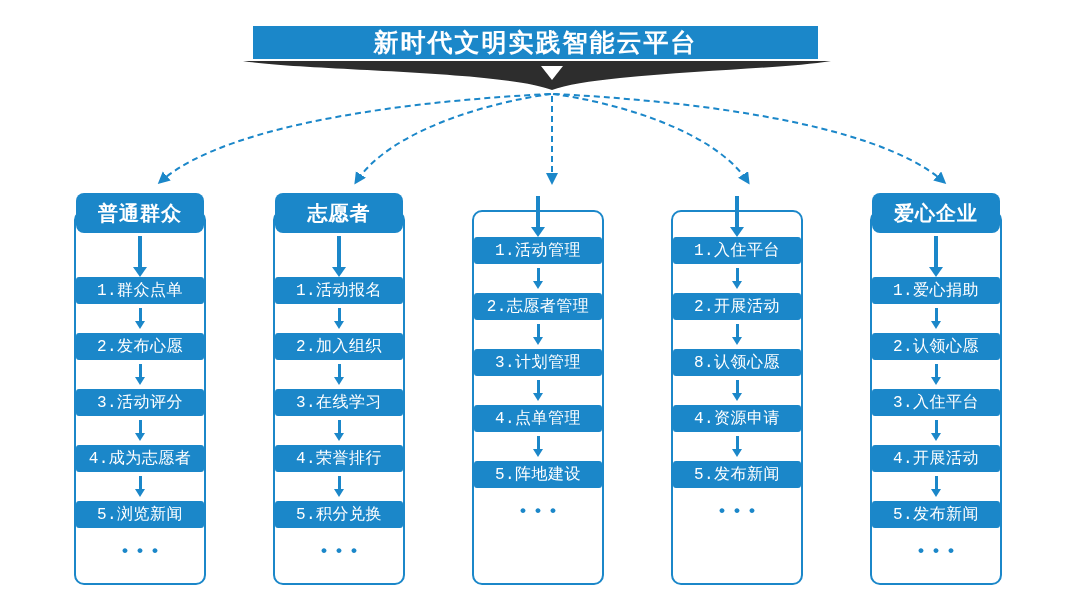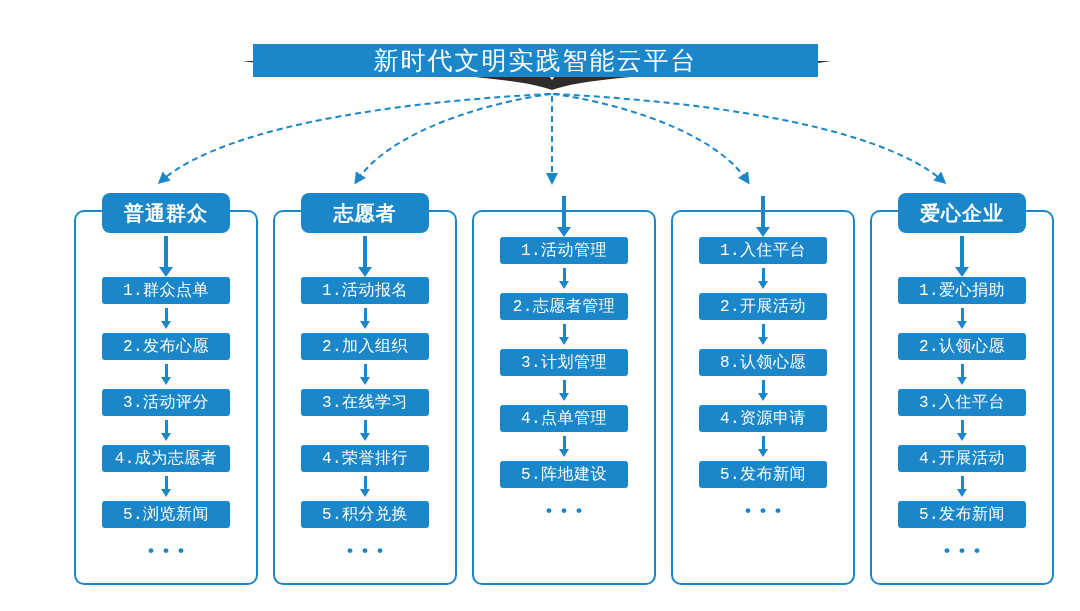--- a/index.html
+++ b/index.html
@@ -16,28 +16,28 @@
     font-family:"Liberation Sans","DejaVu Sans",sans-serif;
   }
   
   .decor{position:absolute;left:0;top:0;width:1080px;height:611px;z-index:1;}
   .decor .ribbon{fill:var(--ribbon);}
   .decor .white-tri{fill:#ffffff;}
   .decor .fanline{stroke:var(--accent);stroke-width:2;fill:none;stroke-dasharray:6 4;}
   .decor .arrowhead{fill:var(--accent);}
   
   .banner{
-    position:absolute;left:253px;top:44px;width:565px;height:33px;z-index:2;
+    position:absolute;left:253px;top:26px;width:565px;height:33px;z-index:2;
     background:var(--accent);color:var(--text-on-accent);
     display:flex;align-items:center;justify-content:center;
-    font-size:25px;font-weight:normal;letter-spacing:2px;
+    font-size:25px;font-weight:bold;letter-spacing:2px;
   }
   
   .columns{position:absolute;left:0;top:0;width:1080px;height:611px;z-index:2;}
-  .column{position:absolute;top:193px;width:184px;height:392px;border-radius:24px;}
+  .column{position:absolute;top:193px;width:132px;height:392px;border-radius:24px;}
   .col-1{left:74px}.col-2{left:273px}.col-3{left:472px}.col-4{left:671px}.col-5{left:870px}
   .frame{
     position:absolute;left:0;right:0;top:17px;bottom:0;
     border:2px solid var(--accent);border-radius:10px;background:var(--background);
   }
   .flowwrap{position:relative;z-index:1;display:flex;flex-direction:column;align-items:center;}
   .col-header{
     width:128px;height:40px;background:var(--accent);border-radius:8px;
     color:var(--text-on-accent);display:flex;align-items:center;justify-content:center;
     font-size:20px;font-weight:bold;letter-spacing:1px;

